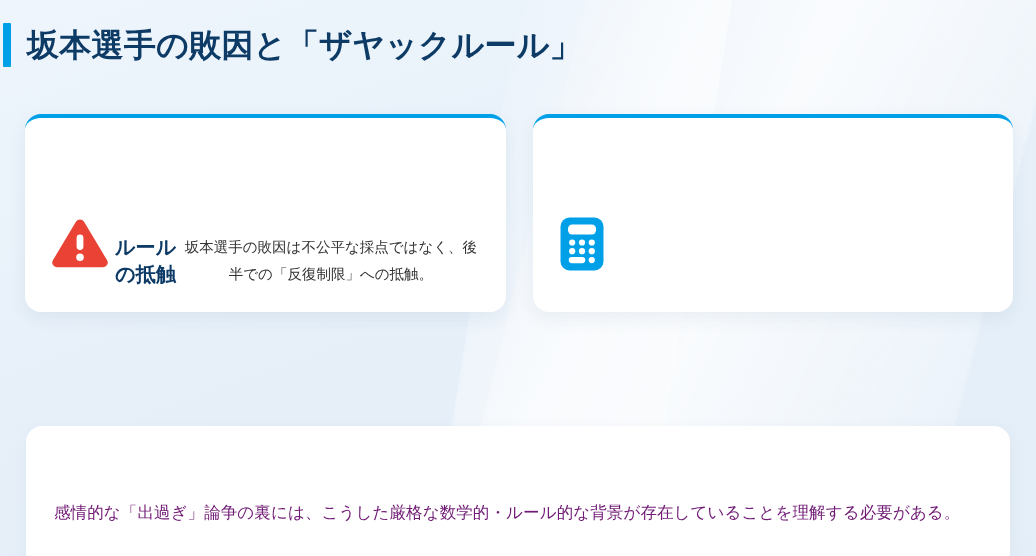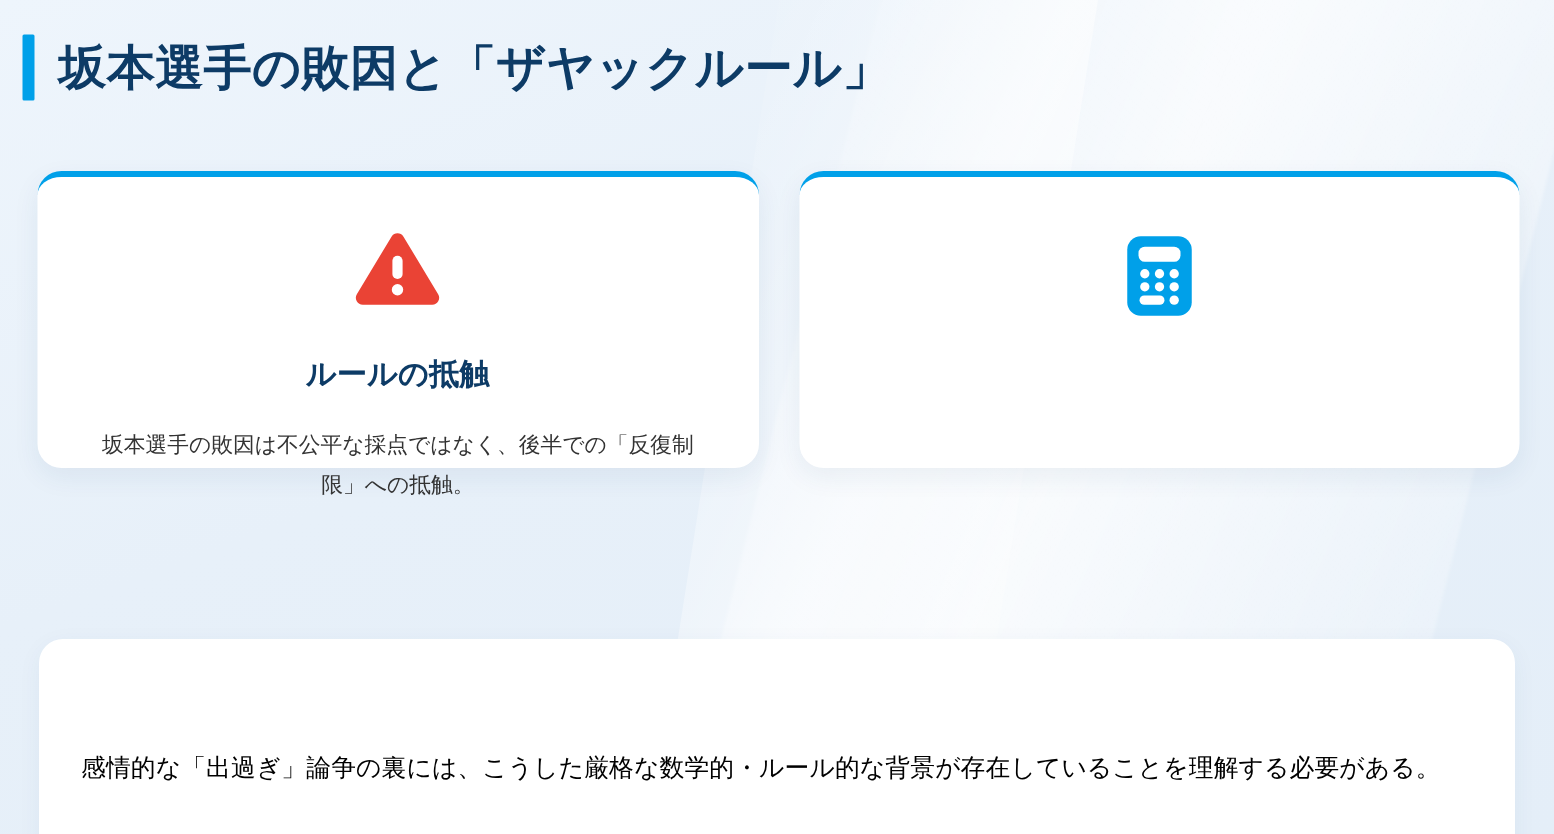--- a/index.html
+++ b/index.html
@@ -46,21 +46,21 @@
     width: 210px;
     height: 760px;
     background: linear-gradient(105deg, rgba(255,255,255,0.0) 0%, rgba(255,255,255,0.55) 50%, rgba(255,255,255,0.0) 100%);
     transform: rotate(9deg);
     pointer-events: none;
   }
 
   
   .title-row {
     position: absolute;
-    left: 15px;
+    left: 3px;
     top: 21px;
     display: flex;
     align-items: center;
     height: 48px;
   }
   .title-bar {
     width: 8px;
     height: 44px;
     background: #00a0e9;
     border-radius: 1px;
@@ -88,22 +88,22 @@
   .card {
     position: relative;
     flex: 1 1 0;
     height: 198px;
     box-sizing: border-box;
     background: #ffffff;
     border-radius: 16px;
     border-top: 4px solid #00a0e9;
     box-shadow: 0 6px 18px rgba(24, 70, 120, 0.07);
     display: flex;
-    flex-direction: column;
-    align-items: center;
+    flex-direction: row;
+    align-items: flex-end;
     padding: 36px 26px 24px;
   }
   .card-icon {
     height: 60px;
     display: flex;
     align-items: center;
     justify-content: center;
     margin-bottom: 14px;
   }
   .card-title {
@@ -132,21 +132,21 @@
     height: 150px;
     box-sizing: border-box;
     background: #ffffff;
     border-radius: 16px;
     box-shadow: 0 4px 16px rgba(24, 70, 120, 0.05);
     padding: 53px 30px 0 28px;
   }
   .summary-text {
     font-size: 16.5px;
     line-height: 1.95;
-    color: #000000;
+    color: #701a75;
     letter-spacing: 0.1px;
   }
 </style>
 </head>
 <body>
 
 <div class="slide">
 
   <div class="sheen"></div>
   <div class="sheen2"></div>

